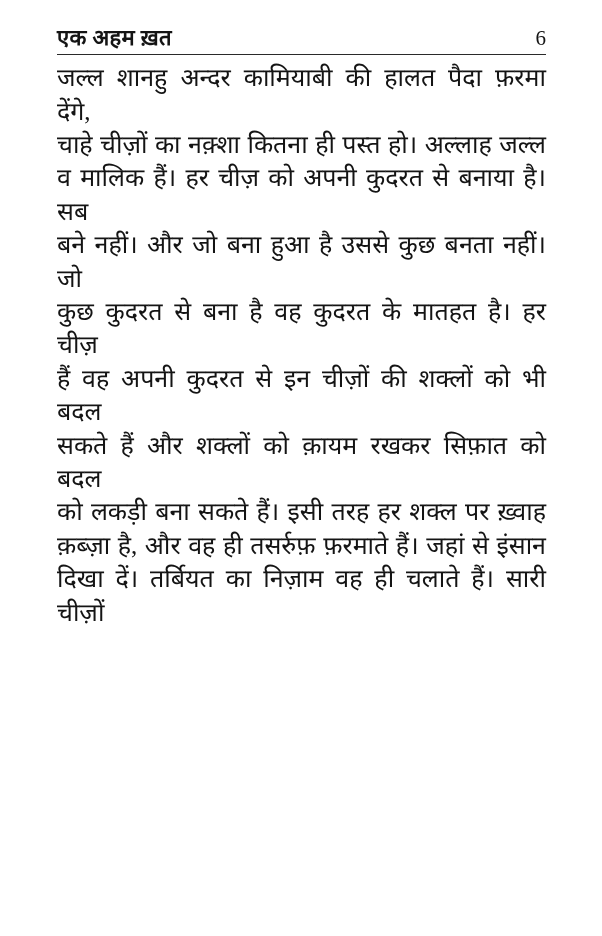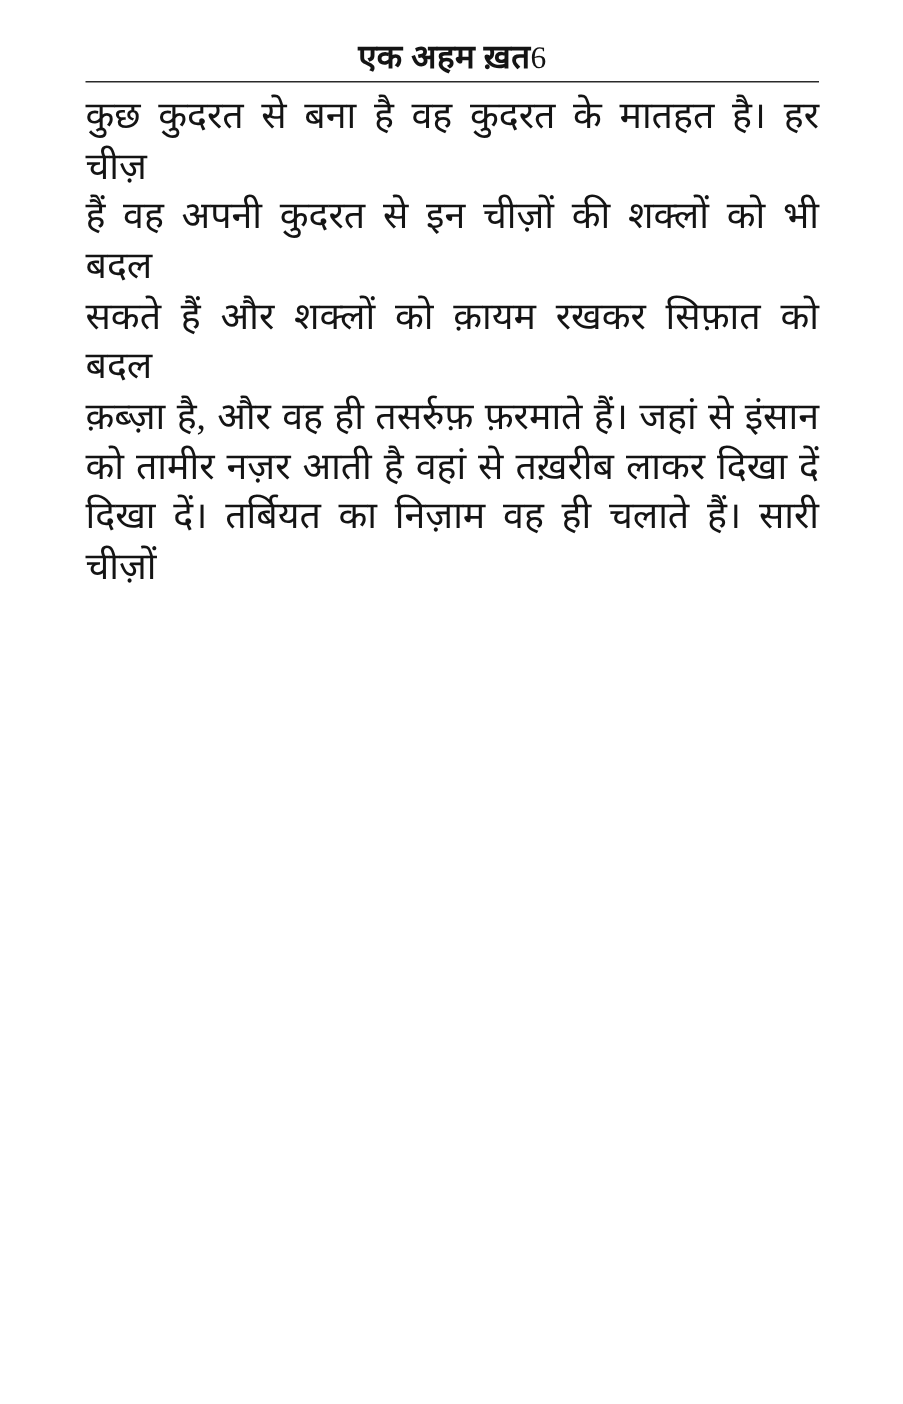--- a/index.html
+++ b/index.html
@@ -18,21 +18,21 @@
     box-sizing: border-box;
   }
   .page-inner {
     position: absolute;
     left: 57px;
     right: 56px;
     top: 26px;
   }
   .page-header {
     display: flex;
-    justify-content: center;
+    justify-content: space-between;
     align-items: flex-end;
     border-bottom: 1.5px solid #2a2a2a;
     padding-bottom: 4px;
     margin-bottom: 6px;
   }
   .running-title {
     font-size: 22px;
     font-weight: bold;
     letter-spacing: 0.3px;
     line-height: 1.1;
@@ -60,23 +60,27 @@
 
 <div class="page">
   <div class="page-inner">
 
     <header class="page-header">
       <span class="running-title">एक अहम ख़त</span>
       <span class="page-number">6</span>
     </header>
 
     <main class="body-text">
+      <p class="line">जल्ल शानहु अन्दर कामियाबी की हालत पैदा फ़रमा देंगे,</p>
+      <p class="line">चाहे चीज़ों का नक़्शा कितना ही पस्त हो। अल्लाह जल्ल</p>
+      <p class="line">व मालिक हैं। हर चीज़ को अपनी कुदरत से बनाया है। सब</p>
+      <p class="line">बने नहीं। और जो बना हुआ है उससे कुछ बनता नहीं। जो</p>
       <p class="line">कुछ कुदरत से बना है वह कुदरत के मातहत है। हर चीज़</p>
       <p class="line">हैं वह अपनी कुदरत से इन चीज़ों की शक्लों को भी बदल</p>
       <p class="line">सकते हैं और शक्लों को क़ायम रखकर सिफ़ात को बदल</p>
+      <p class="line">को लकड़ी बना सकते हैं। इसी तरह हर शक्ल पर ख़्वाह</p>
       <p class="line">क़ब्ज़ा है, और वह ही तसर्रुफ़ फ़रमाते हैं। जहां से इंसान</p>
-      <p class="line">को तामीर नज़र आती है वहां से तख़रीब लाकर दिखा दें</p>
       <p class="line">दिखा दें। तर्बियत का निज़ाम वह ही चलाते हैं। सारी चीज़ों</p>
 
     </main>
 
   </div>
 </div>
 
 </body></html>

